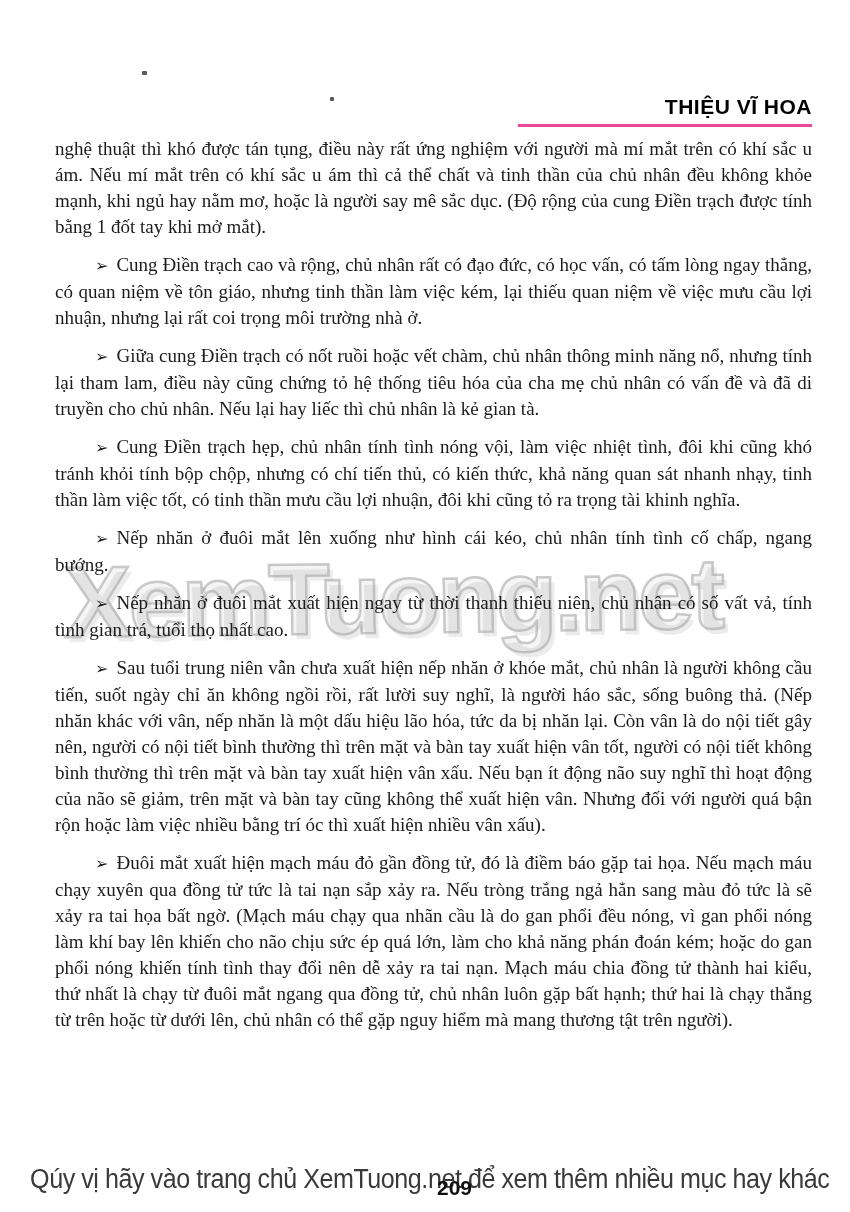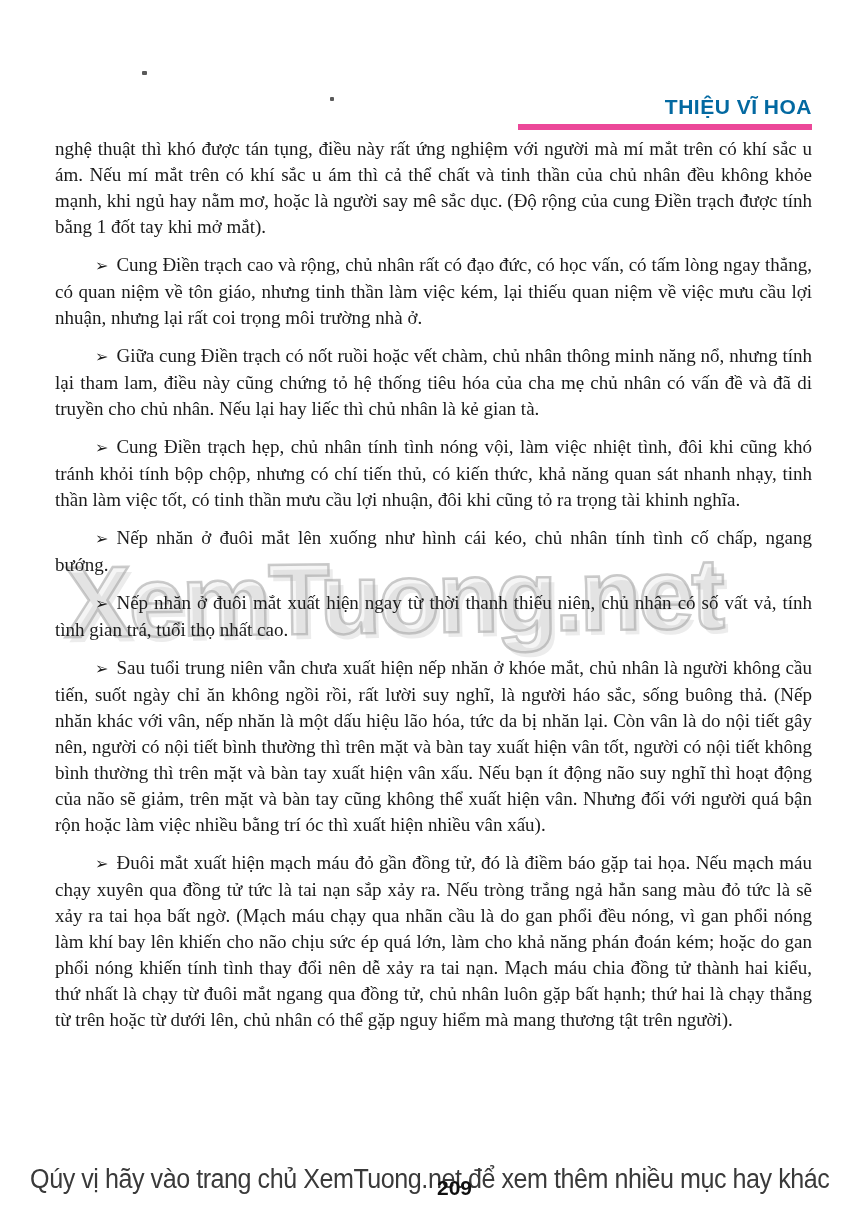--- a/index.html
+++ b/index.html
@@ -14,27 +14,27 @@
   .speck { position:absolute; background:#5a5a5a; border-radius:1px; }
   .speck-1 { left:142px; top:71px; width:5px; height:4px; }
   .speck-2 { left:330px; top:97px; width:4px; height:4px; }
 
   
   .running-head {
     position:absolute;
     top:95px; right:38px;
     width:294px;
     text-align:right;
-    border-bottom:6px solid #ec4899;
+    border-bottom:3px solid #ec4899;
     padding-bottom:5px;
     font-family:"Liberation Sans", sans-serif;
     font-weight:bold;
     font-size:21px;
     letter-spacing:0.5px;
-    color:#0369a1;
+    color:#000000;
     white-space:nowrap;
   }
 
   
   .watermark {
     position:absolute;
     top:540px; left:64px;
     width:770px;
     font-family:"Liberation Sans", sans-serif;
     font-weight:bold;

